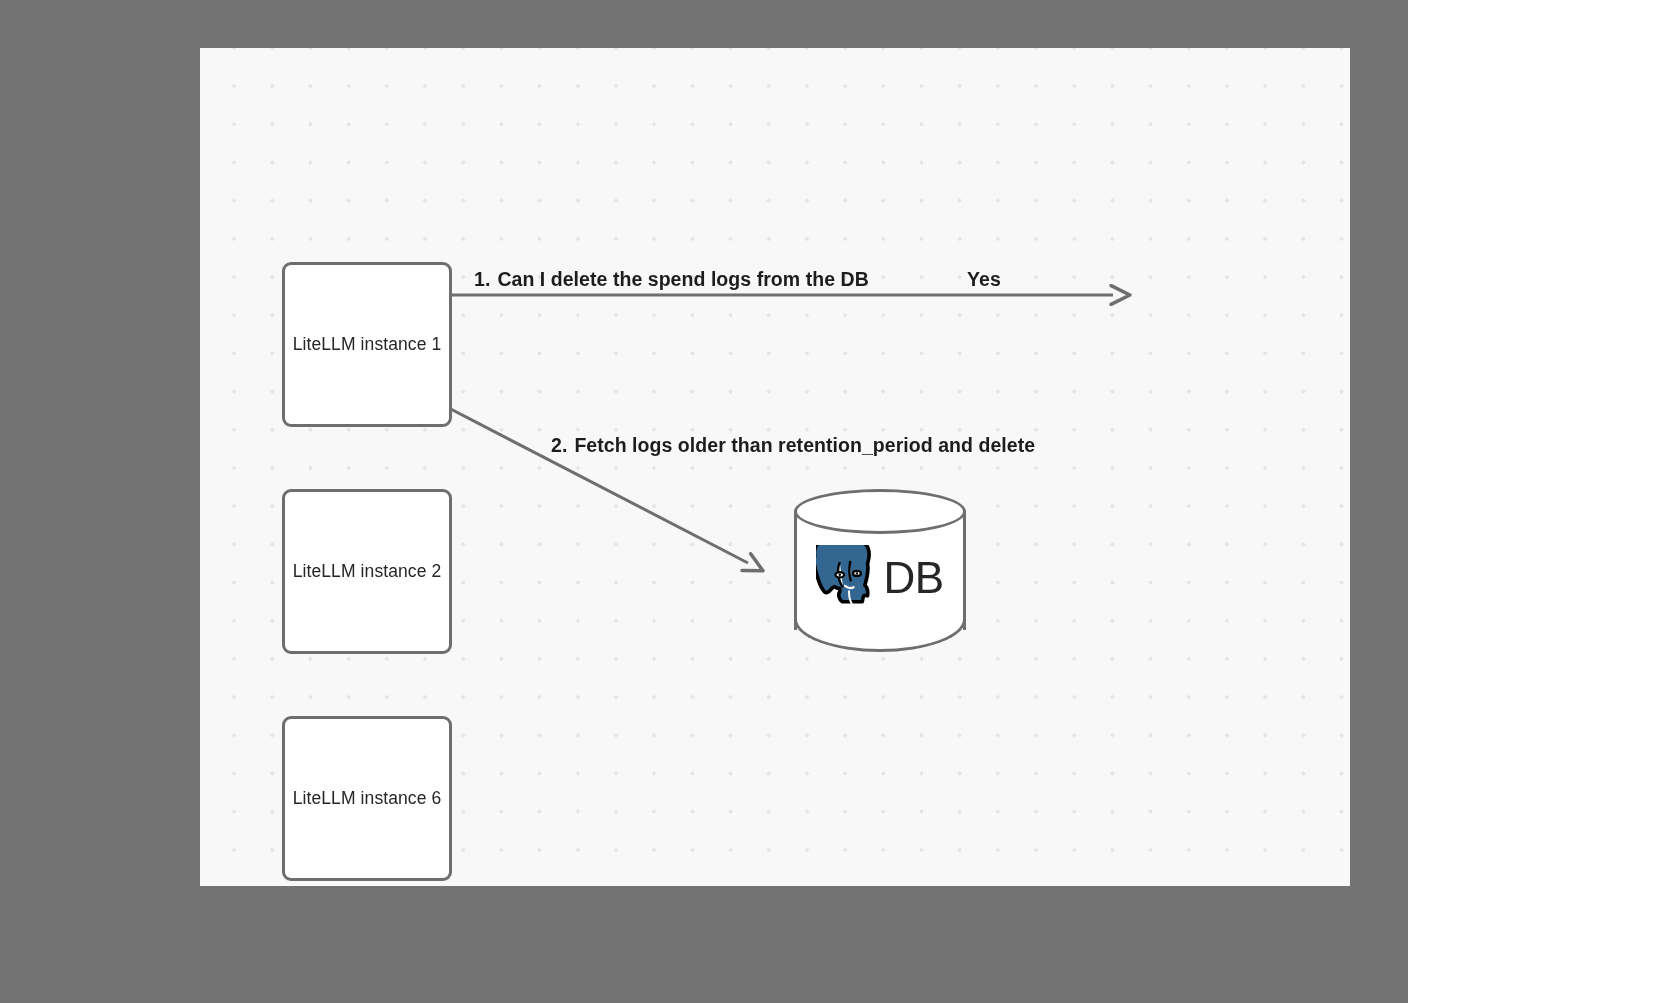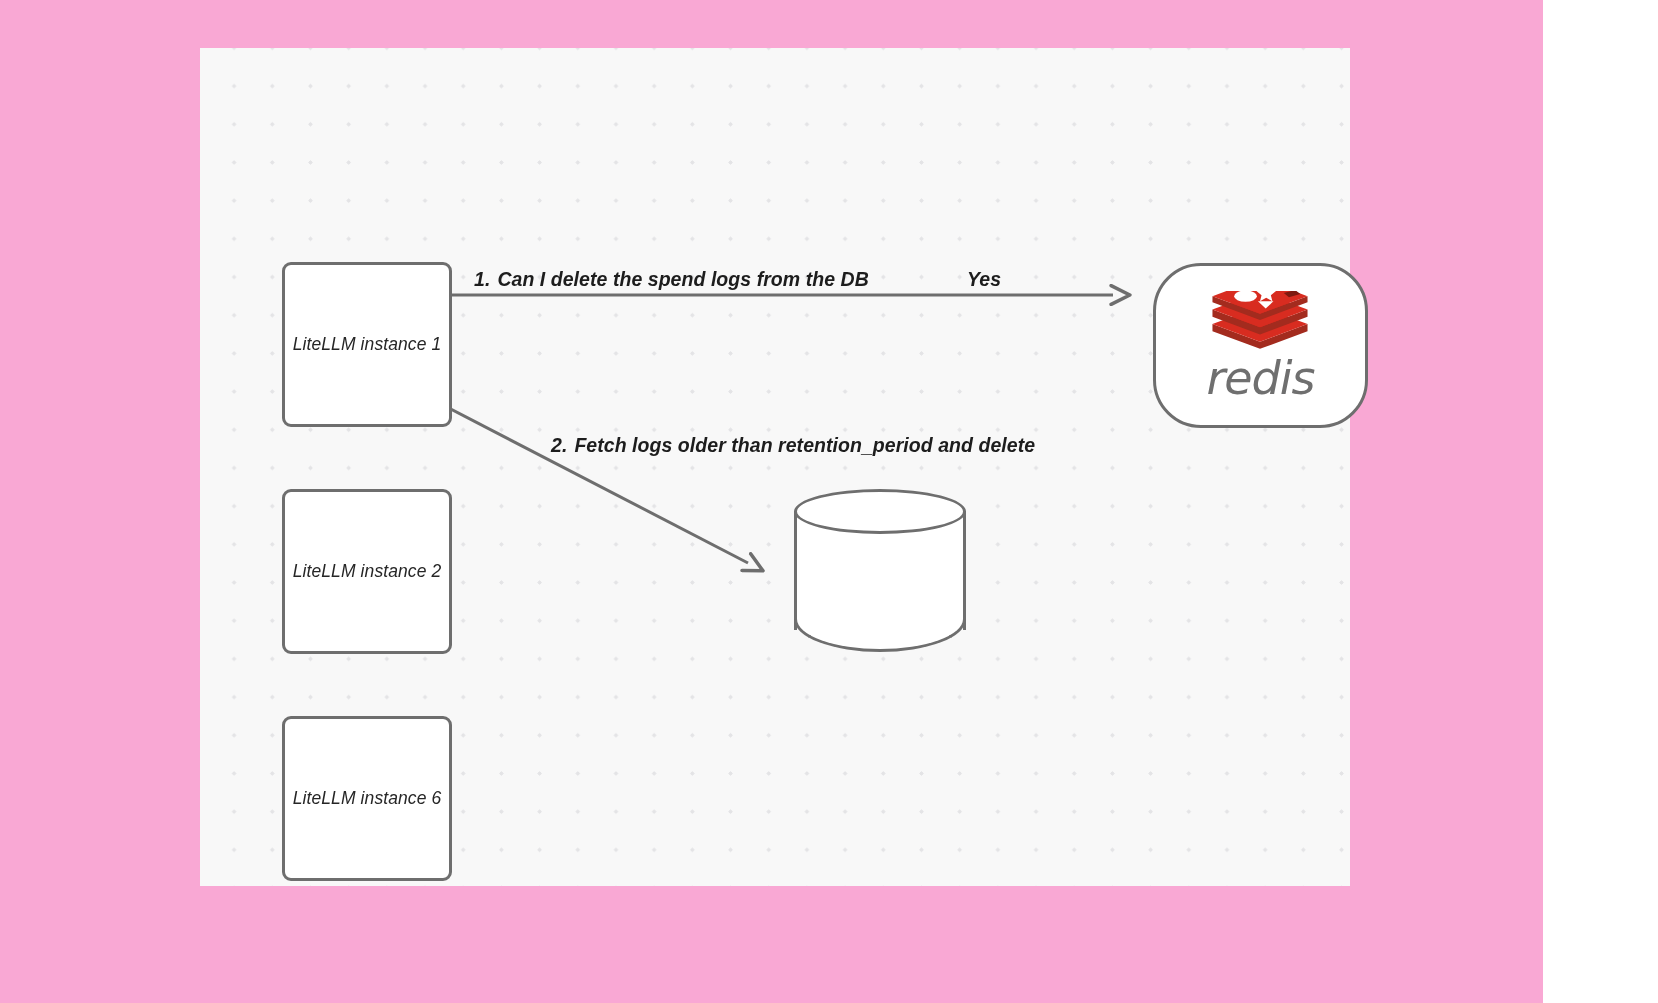--- a/index.html
+++ b/index.html
@@ -5,25 +5,24 @@
   html, body {
     margin: 0;
     padding: 0;
     background: #ffffff;
   }
   body {
     font-family: "Liberation Sans", sans-serif;
   }
   #canvas {
     position: relative;
-    width: 1543px;
+    width: 1408px;
     height: 1003px;
-    background: #f9a8d4;
+    background: #737373;
     overflow: hidden;
-    font-style: italic;
   }
   
   #dot-grid {
     position: absolute;
     left: 200px;
     top: 48px;
     width: 1150px;
     height: 838px;
     background-color: #f8f8f8;
     background-image: radial-gradient(circle, #e4e4e6 1.9px, rgba(228,228,230,0) 2.1px);
@@ -188,42 +187,41 @@
     </div>
 
     <div class="node instance-box" style="left:241px; top:489px;">
       <span class="instance-label">LiteLLM instance 2</span>
     </div>
 
     <div class="node instance-box" style="left:241px; top:716px;">
       <span class="instance-label">LiteLLM instance 6</span>
     </div>
 
-    <div class="node" id="node-redis">
-      <div class="redis-logo">
-        <svg width="104" height="62" viewBox="0 0 200 120" xmlns="http://www.w3.org/2000/svg">
-
-          <path d="M100 112 L8 78 L8 64 L100 98 L192 64 L192 78 Z" fill="#a32b1e"></path>
-          <path d="M8 64 L100 30 L192 64 L100 98 Z" fill="#d82c20"></path>
-
-          <path d="M100 84 L8 50 L8 36 L100 70 L192 36 L192 50 Z" fill="#a32b1e"></path>
-          <path d="M8 36 L100 2 L192 36 L100 70 Z" fill="#d82c20"></path>
-
-          <path d="M100 56 L8 22 L8 10 L100 44 L192 10 L192 22 Z" fill="#a32b1e"></path>
-          <path d="M8 10 L100 -24 L192 10 L100 44 Z" fill="#d82c20"></path>
-
-          <ellipse cx="72" cy="10" rx="22" ry="11" fill="#ffffff"></ellipse>
-          <path d="M112 -12 l6 11 13 1 -10 8 3 12 -12 -7 -12 7 3 -12 -10 -8 13 -1 Z" fill="#ffffff"></path>
-          <path d="M96 20 l30 0 -15 14 Z" fill="#ffffff"></path>
-          <path d="M146 4 L168 -2 L178 6 L156 12 Z" fill="#7d1a10"></path>
-        </svg>
-        <div class="redis-wordmark">redis</div>
-      </div>
-    </div>
 
     <div id="node-db">
       <div class="cyl-body"></div>
       <div class="cyl-bottom"></div>
       <div class="cyl-top"></div>
+      <div class="db-inner">
+        <svg width="66" height="66" viewBox="0 0 100 100" xmlns="http://www.w3.org/2000/svg">
+          <g stroke="#000000" stroke-width="5.5" stroke-linejoin="round" stroke-linecap="round" fill="#336791">
+            <path d="M70 86 c2 -9 1 -11 8 -9 2 -12 -4 -16 -4 -16 7 -22 4 -32 4 -32 7 -23 -3 -30 -3 -30 -8 -9 -22 -7 -24 -7 -6 -2 -13 -2 -19 -1 -12 2 -19 -1 -25 3 -12 7 -9 23 -9 23 -3 9 1 19 3 27 3 12 7 21 11 26 3 4 7 2 10 -2 2 -3 6 -5 6 -5 2 2 5 3 8 3 l0 5 c-2 3 -2 5 -1 8 1 4 3 6 5 7 z"></path>
+          </g>
+          <g fill="#ffffff" stroke="#000000" stroke-width="3.6" stroke-linejoin="round">
+            <path d="M36 26 c-4 10 -3 20 0 29 1 4 3 7 5 9"></path>
+            <path d="M52 24 c-2 11 -2 22 1 31"></path>
+          </g>
+          <g fill="#ffffff" stroke="#000000" stroke-width="3.4">
+            <ellipse cx="36" cy="45" rx="6.5" ry="4"></ellipse>
+            <ellipse cx="62" cy="43" rx="6" ry="3.8"></ellipse>
+          </g>
+          <circle cx="36" cy="45" r="1.9" fill="#000000"></circle>
+          <circle cx="62" cy="43" r="1.8" fill="#000000"></circle>
+          <path d="M44 62 c4 3 9 4 13 2" fill="none" stroke="#ffffff" stroke-width="3.4" stroke-linecap="round"></path>
+          <path d="M50 70 c0 8 1 14 4 18" fill="none" stroke="#ffffff" stroke-width="3" stroke-linecap="round"></path>
+        </svg>
+        <span class="db-text">DB</span>
+      </div>
     </div>
 
   </div>
 </div>
 
 </body></html>

